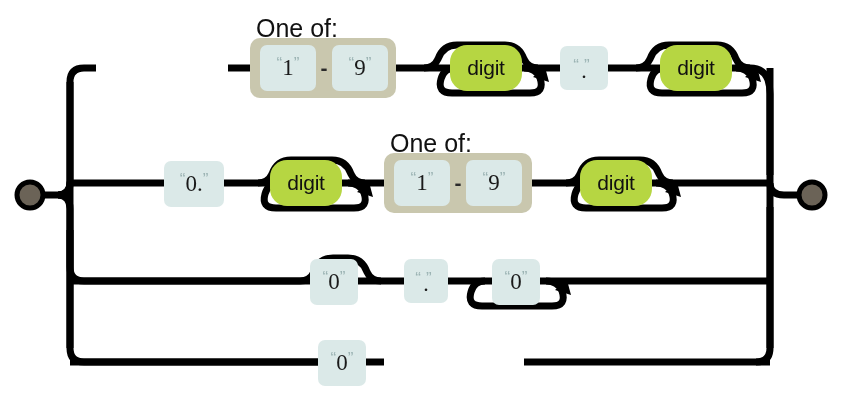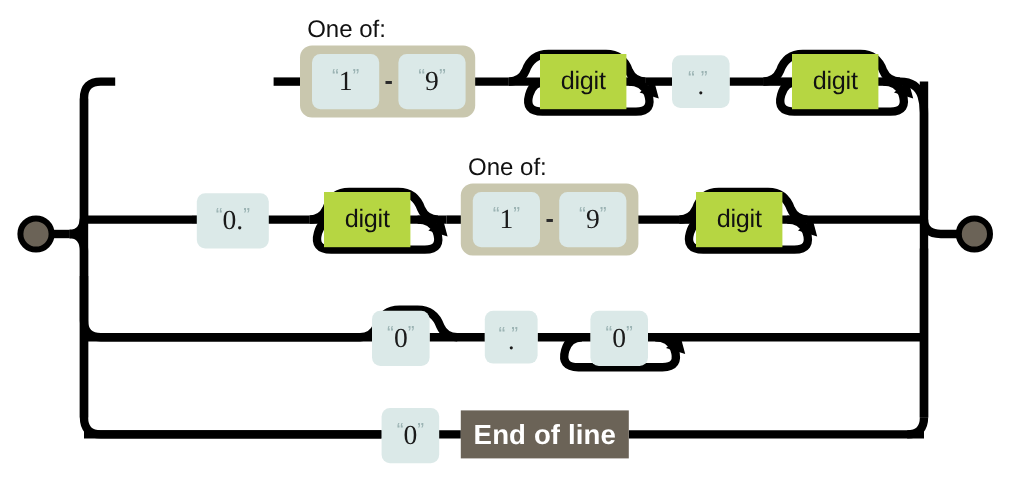--- a/index.html
+++ b/index.html
@@ -67,21 +67,21 @@
   .lit-dot .dotrow {
     color: #1a1a1a;
     font-size: 22px;
     font-family: "Liberation Serif", serif;
     height: 11px;
     line-height: 4px;
   }
   
   .nonterm {
     background: #b6d642;
-    border-radius: 0;
+    border-radius: 17px;
     color: #111111;
     font-size: 21px;
     letter-spacing: -0.2px;
   }
   
   .anchor {
     background: #6b6357;
     color: #ffffff;
     font-size: 23px;
     font-weight: bold;
@@ -90,21 +90,21 @@
   
   .group {
     position: absolute;
     background: #c9c7ae;
     border-radius: 10px;
     box-sizing: border-box;
   }
   .group-label {
     position: absolute;
     color: #111111;
-    font-size: 20px;
+    font-size: 25px;
     white-space: nowrap;
   }
   .dash {
     position: absolute;
     color: #2a2a2a;
     font-size: 21px;
     font-weight: bold;
     display: flex;
     align-items: center;
     justify-content: center;
@@ -286,17 +286,14 @@
       <span class="v">0</span>
       <span class="q">”</span>
   </div>
 
   <div class="node lit" style="left:318px; top:340px; width:48px; height:46px;">
     <span class="q">“</span>
       <span class="v">0</span>
       <span class="q">”</span>
   </div>
 
-  <div class="node anchor" style="left:384px; top:342px; width:140px; height:40px;">
-    <span>End of line</span>
-  </div>
 
 </div>
 
 </body></html>

